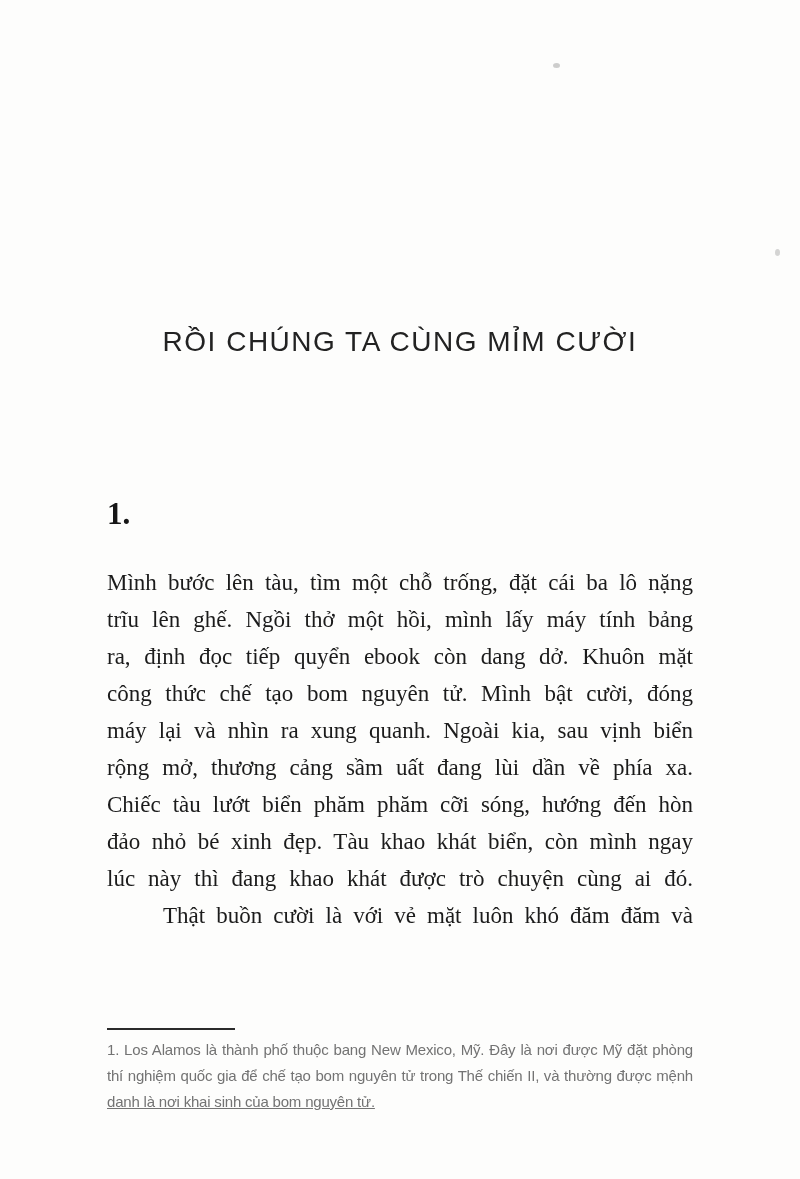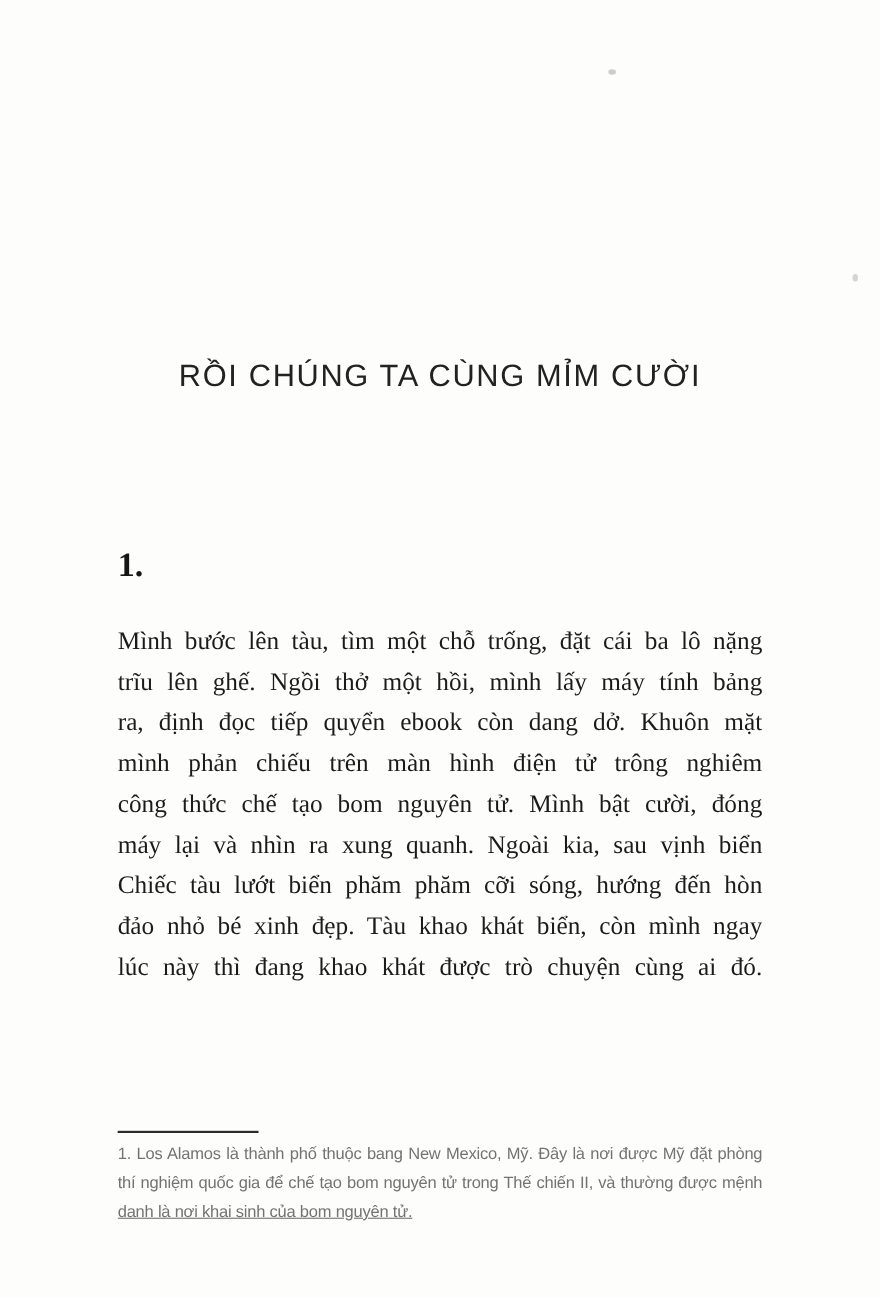--- a/index.html
+++ b/index.html
@@ -96,30 +96,31 @@
   <h1 class="title">RỒI CHÚNG TA CÙNG MỈM CƯỜI</h1>
 
   <div class="section">1.</div>
 
   <div class="body">
     <div>
       <div>
           <div class="bl">Mình bước lên tàu, tìm một chỗ trống, đặt cái ba lô nặng</div>
           <div class="bl">trĩu lên ghế. Ngồi thở một hồi, mình lấy máy tính bảng</div>
           <div class="bl">ra, định đọc tiếp quyển ebook còn dang dở. Khuôn mặt</div>
-          <div class="bl">mình phản chiếu trên màn hình điện tử trông nghiêm</div>
         </div>
       <div>
           <div class="bl">công thức chế tạo bom nguyên tử. Mình bật cười, đóng</div>
           <div class="bl">máy lại và nhìn ra xung quanh. Ngoài kia, sau vịnh biển</div>
+          <div class="bl">rộng mở, thương cảng sầm uất đang lùi dần về phía xa.</div>
           <div class="bl">Chiếc tàu lướt biển phăm phăm cỡi sóng, hướng đến hòn</div>
           <div class="bl">đảo nhỏ bé xinh đẹp. Tàu khao khát biển, còn mình ngay</div>
           <div class="bl">lúc này thì đang khao khát được trò chuyện cùng ai đó.</div>
         </div>
     </div>
+    <div class="bl indent">Thật buồn cười là với vẻ mặt luôn khó đăm đăm và</div>
   </div>
 
   <div class="footnote">
     <div class="fn-rule"></div>
     <div class="fn-lines">
         <div class="fl">1. Los Alamos là thành phố thuộc bang New Mexico, Mỹ. Đây là nơi được Mỹ đặt phòng</div>
         <div class="fl">thí nghiệm quốc gia để chế tạo bom nguyên tử trong Thế chiến II, và thường được mệnh</div>
         <div class="fl">danh là nơi khai sinh của bom nguyên tử.</div>
       </div>
   </div>

